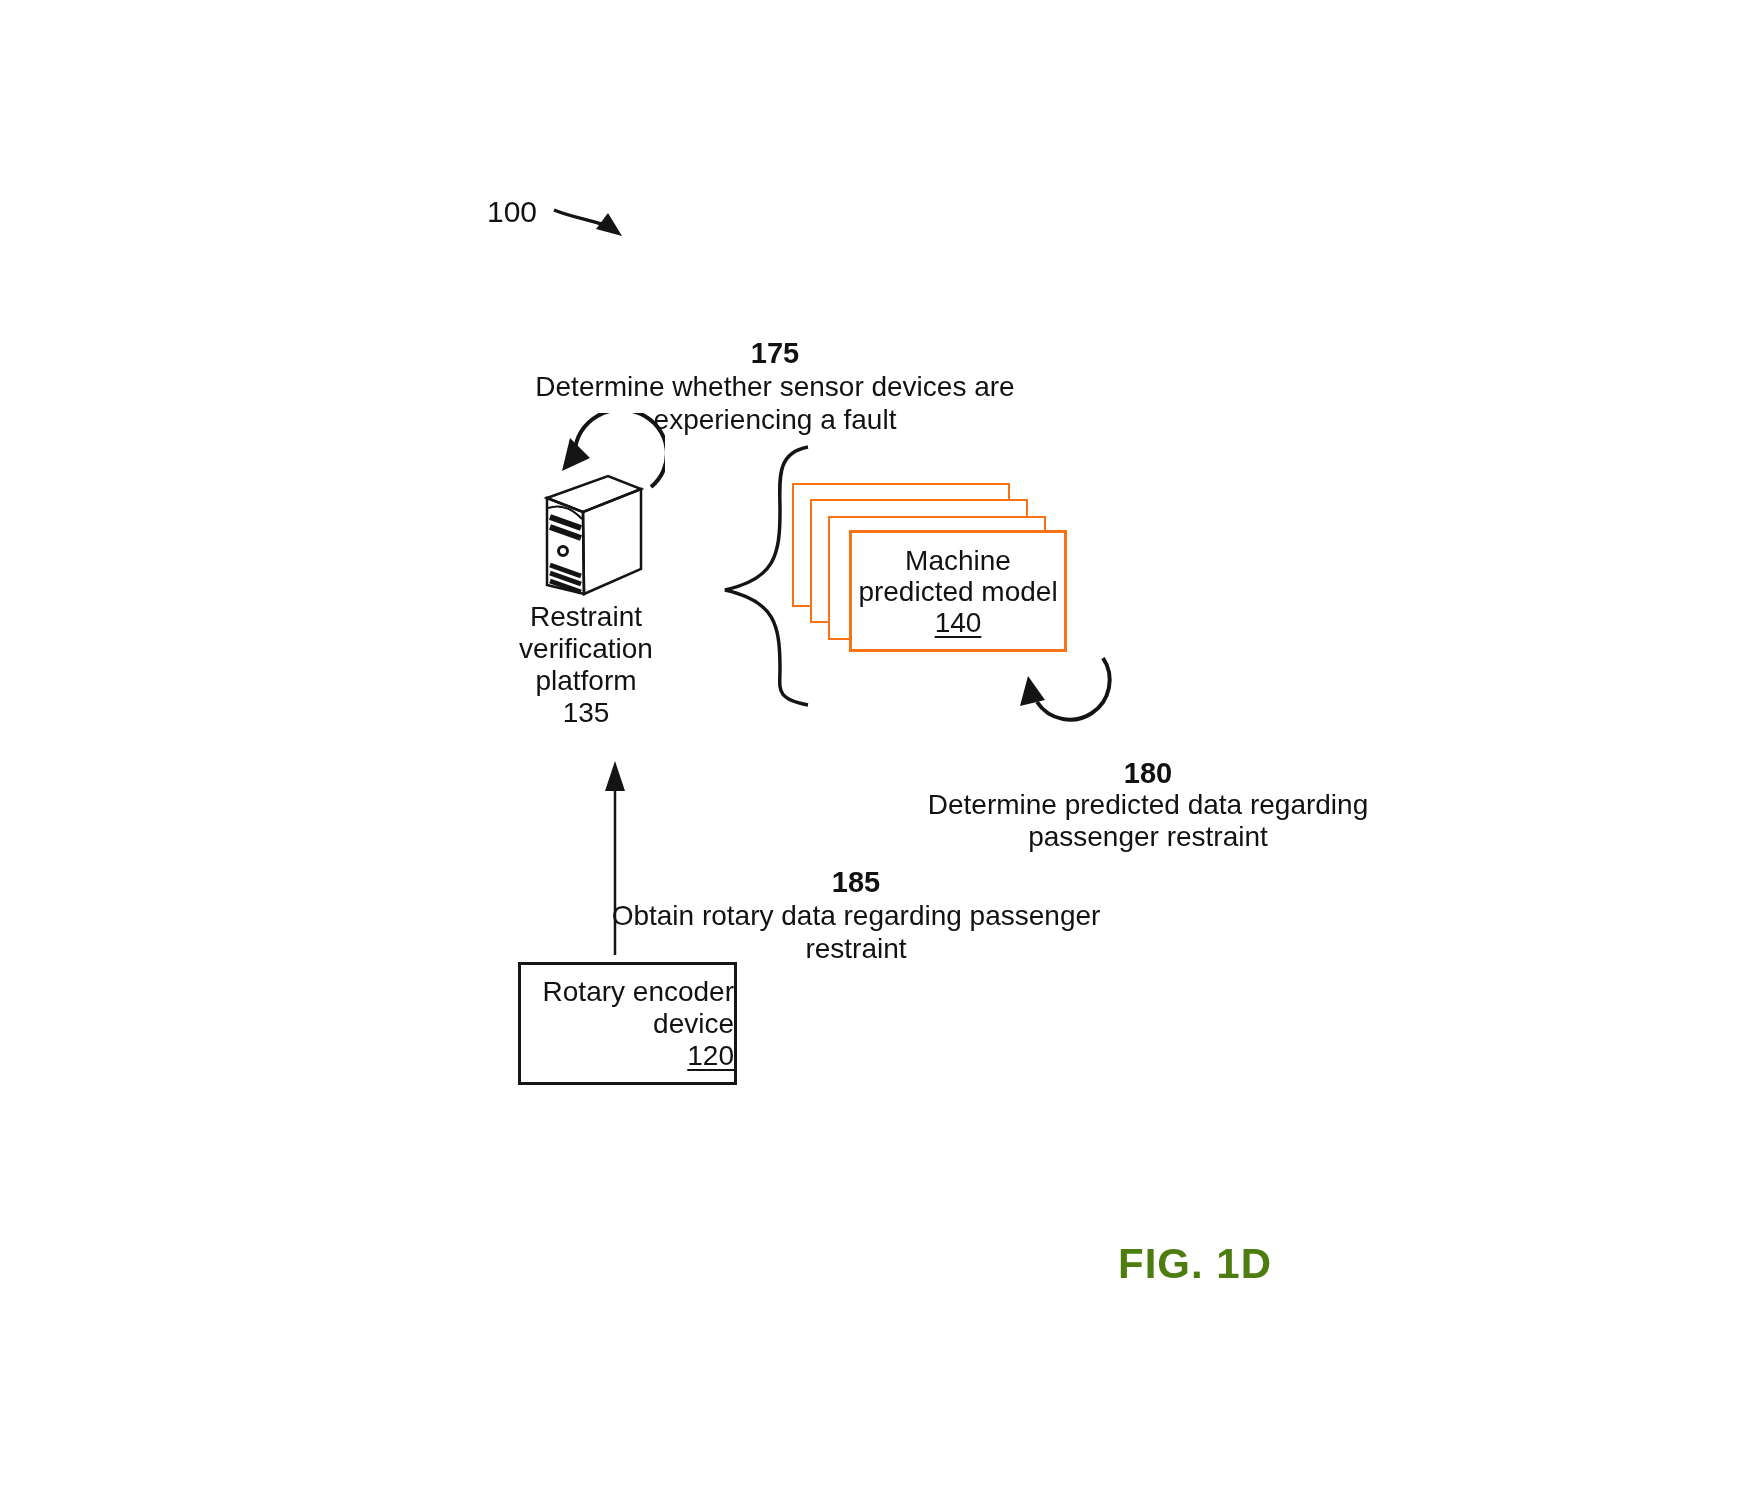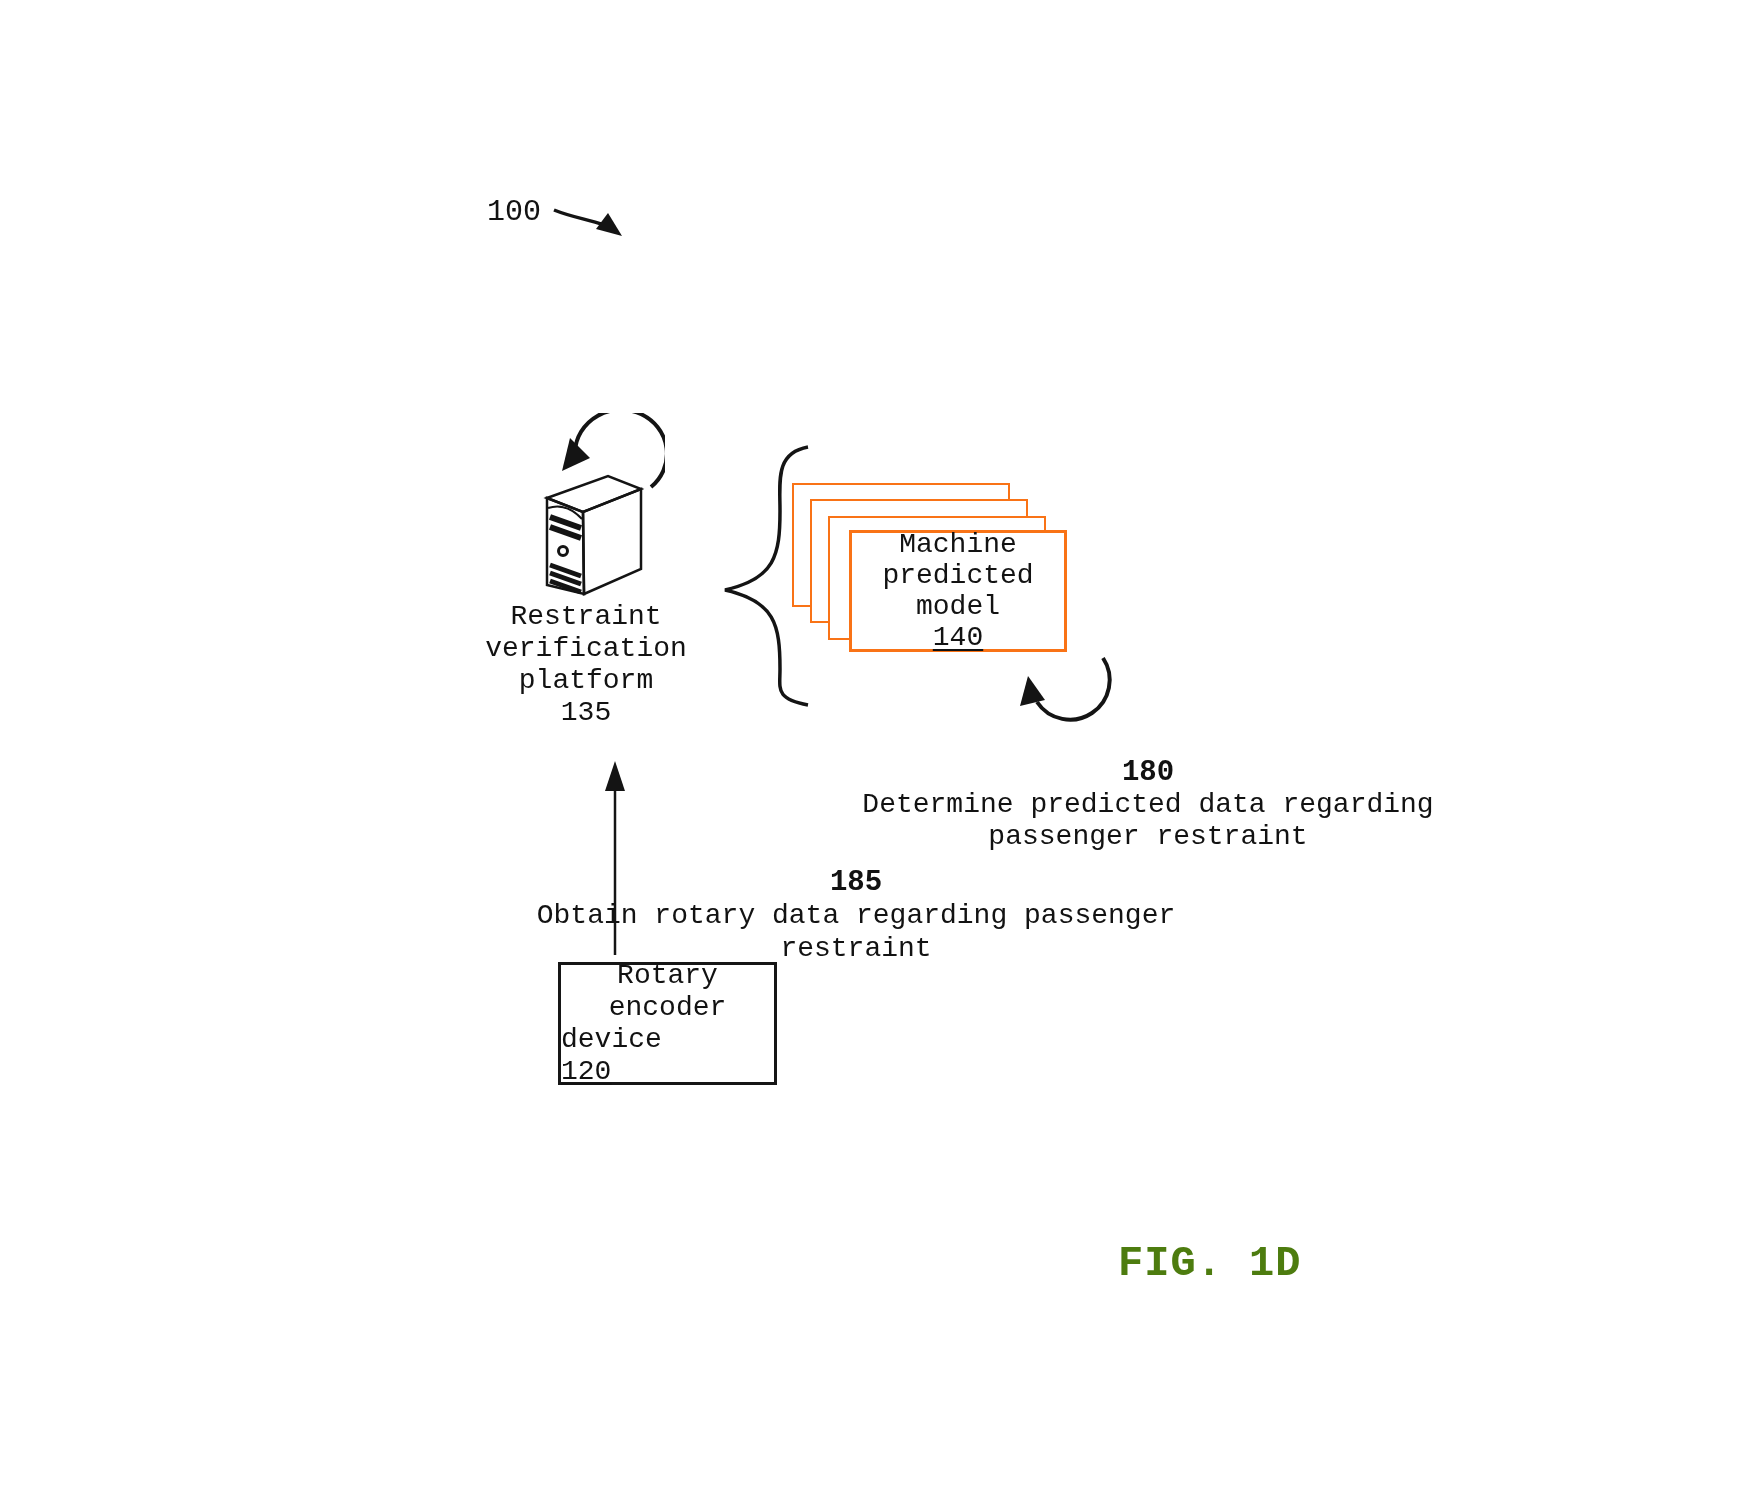--- a/index.html
+++ b/index.html
@@ -2,21 +2,21 @@
 <html><head>
 <meta charset="utf-8">
 <style>
   html, body { margin: 0; padding: 0; background: #ffffff; }
   .canvas {
     position: relative;
     width: 1754px;
     height: 1371px;
     background: #ffffff;
     overflow: hidden;
-    font-family: Liberation Mono, monospace;
+    font-family: Liberation Sans, sans-serif;
     color: #121212;
   }
   .abs { position: absolute; }
   .t {
     position: absolute;
     text-align: center;
     transform: translateX(-50%);
     font-size: 28px;
     line-height: 33px;
     color: #121212;
@@ -44,25 +44,24 @@
     text-align: center;
   }
   .node-box {
     position: absolute;
     border: 3px solid #161616;
     background: #ffffff;
     box-sizing: border-box;
     display: flex;
     flex-direction: column;
     justify-content: center;
-    align-items: flex-start;
+    align-items: flex-end;
     font-size: 28px;
     line-height: 32px;
     text-align: center;
-    margin-left: 40px;
   }
   .underline-ref { text-decoration: underline; text-underline-offset: 4px; }
   .fig-caption {
     position: absolute;
     font-weight: bold;
     font-size: 42px;
     letter-spacing: 1px;
     color: #4d7c0f;
   }
   svg { display: block; }
@@ -73,20 +72,25 @@
 <body>
 
 <div class="canvas">
 
   <span class="refnum" style="left:487px; top:195px;">100</span>
   <svg class="abs" style="left:550px; top:202px;" width="78" height="42" viewBox="0 0 78 42">
     <path class="ink-stroke" d="M 4,8 C 24,16 38,17 54,23" stroke-width="3.5"></path>
     <polygon class="ink-fill" points="72,34 46,27 58,11"></polygon>
   </svg>
 
+  <div class="t" style="left:775px; top:337px;">
+    <div class="num">175</div>
+    <div>Determine whether sensor devices are</div>
+    <div>experiencing a fault</div>
+  </div>
 
   <svg class="abs" style="left:533px; top:413px;" width="132" height="200" viewBox="0 0 132 200">
 
     <path class="ink-stroke" d="M 42,38 A 46,44 0 1 1 118,74" stroke-width="4"></path>
     <polygon class="ink-fill" points="29,58 37,25 57,45"></polygon>
 
     <polygon class="ink-stroke" points="14,85 75,63 108,76 50,99" stroke-width="2.5" fill="#ffffff"></polygon>
     <polygon class="ink-stroke" points="50,99 108,76 108,156 51,181" stroke-width="2.5" fill="#ffffff"></polygon>
     <polygon class="ink-stroke" points="14,85 50,99 51,181 14,172" stroke-width="2.5" fill="#ffffff"></polygon>
 

